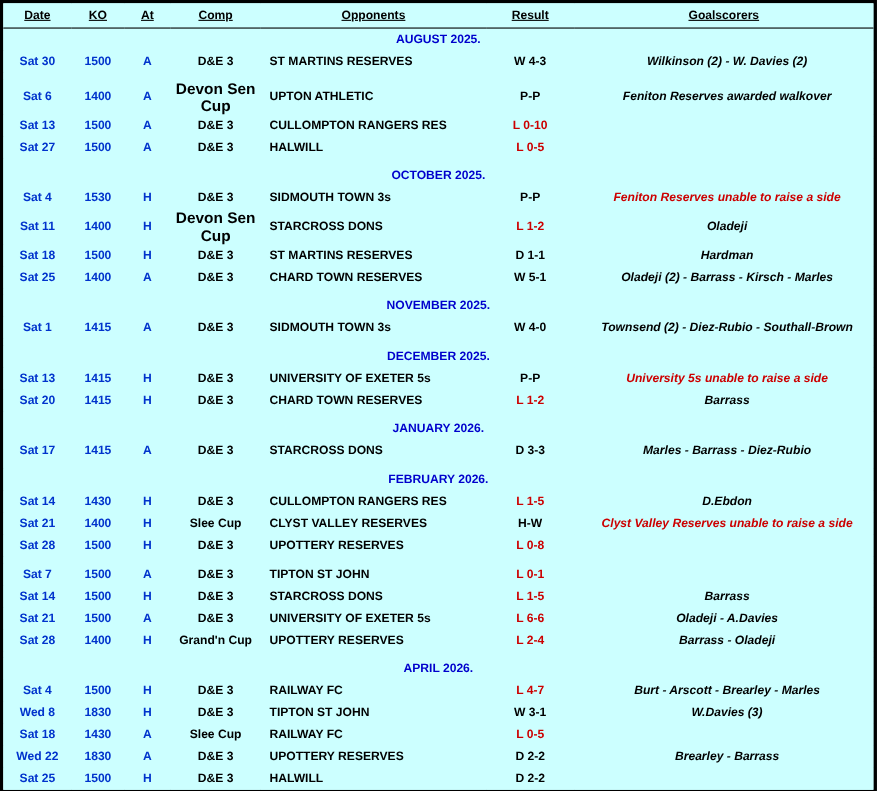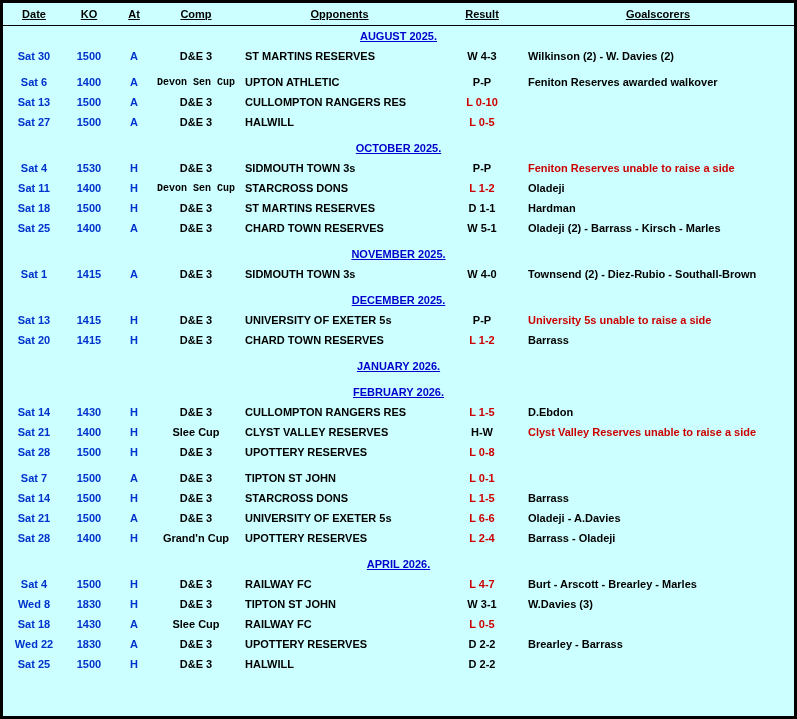--- a/index.html
+++ b/index.html
@@ -53,21 +53,20 @@
   }
   .hdr-label {
     text-decoration: underline;
   }
   .month-row td {
     height: 20px;
     text-align: center;
     font-weight: bold;
     font-size: 11.5px;
     color: #0000cc;
-    text-decoration: underline;
     background: #ccffff;
   }
   .fx-row td {
     height: 20px;
     background: #ccffff;
   }
   .cell-date {
     text-align: center;
     font-weight: bold;
     color: #0033cc;
@@ -85,42 +84,42 @@
     color: #0033cc;
     font-size: 11px;
   }
   .cell-comp {
     text-align: center;
     font-weight: bold;
     color: #000000;
     font-size: 11px;
   }
   .cell-comp.small {
-    font-size: 10px;
-    font-family: Liberation Mono, monospace;
+    font-size: 14px;
   }
   .cell-opp {
     text-align: left;
     font-weight: bold;
     color: #000000;
     font-size: 11px;
     padding-left: 8px !important;
   }
   .cell-res {
     text-align: center;
     font-weight: bold;
     font-size: 11px;
   }
   .res-W { color: #000000; }
   .res-L { color: #cc0000; }
   .res-D { color: #000000; }
   .res-P { color: #000000; }
   .res-H { color: #000000; }
   .cell-gs {
-    text-align: left;
+    text-align: center;
+    font-style: italic;
     font-weight: bold;
     font-size: 11px;
     color: #000000;
     padding-left: 6px !important;
   }
   .gs-note {
     color: #cc0000;
   }
   .spacer-row td {
     height: 6px;
@@ -278,20 +277,29 @@
           <td class="cell-opp">CHARD TOWN RESERVES</td>
           <td class="cell-res res-L">L 1-2</td>
           <td class="cell-gs">Barrass</td>
         </tr>
         <tr class="spacer-row">
           <td colspan="7"></td>
         </tr>
         <tr class="month-row">
           <td colspan="7">JANUARY 2026.</td>
         </tr>
+        <tr class="fx-row">
+          <td class="cell-date">Sat 17</td>
+          <td class="cell-ko">1415</td>
+          <td class="cell-at">A</td>
+          <td class="cell-comp">D&amp;E 3</td>
+          <td class="cell-opp">STARCROSS DONS</td>
+          <td class="cell-res res-D">D 3-3</td>
+          <td class="cell-gs">Marles - Barrass - Diez-Rubio</td>
+        </tr>
         <tr class="spacer-row">
           <td colspan="7"></td>
         </tr>
         <tr class="month-row">
           <td colspan="7">FEBRUARY 2026.</td>
         </tr>
         <tr class="fx-row">
           <td class="cell-date">Sat 14</td>
           <td class="cell-ko">1430</td>
           <td class="cell-at">H</td>

